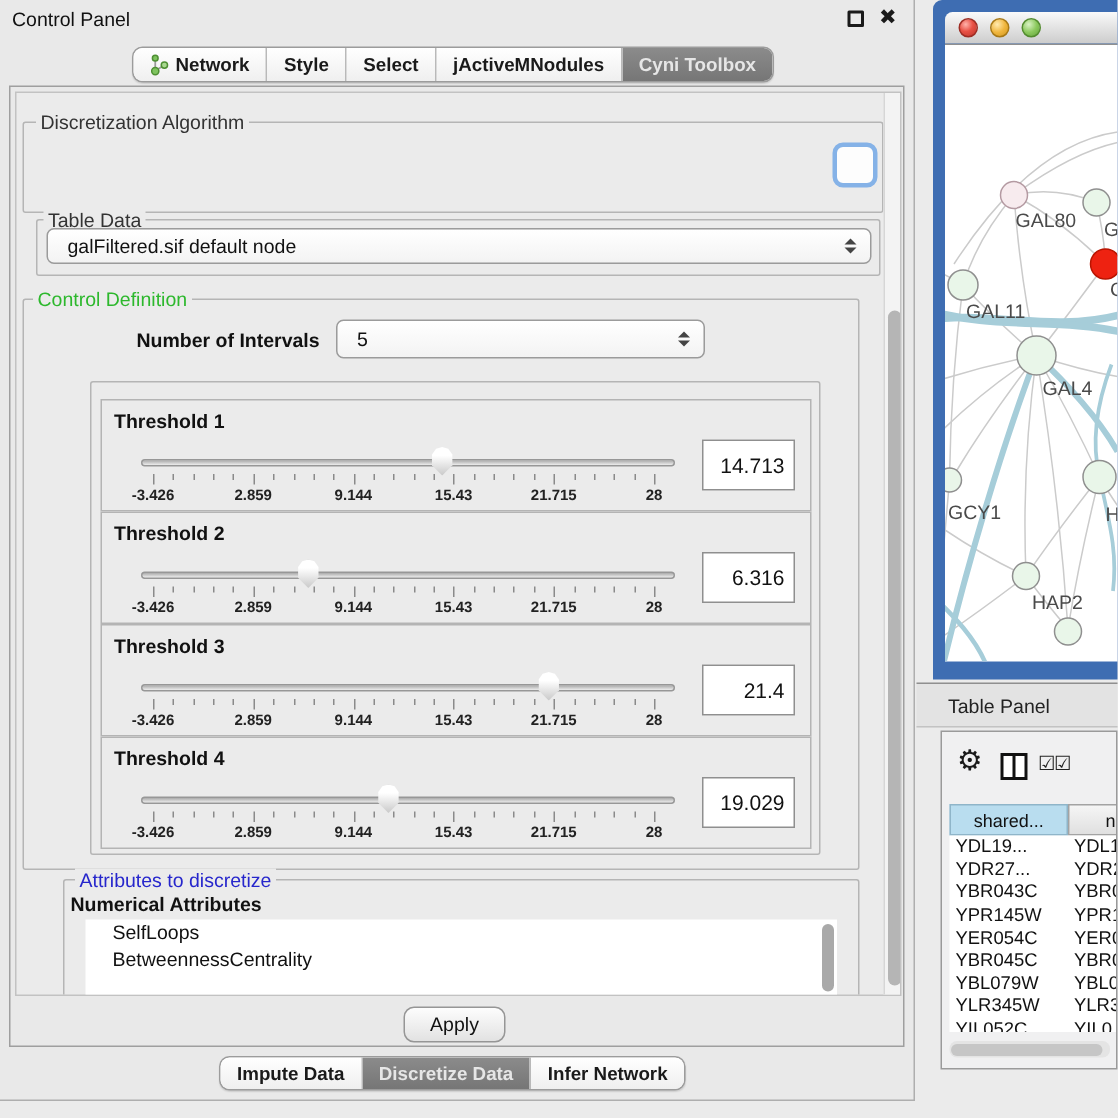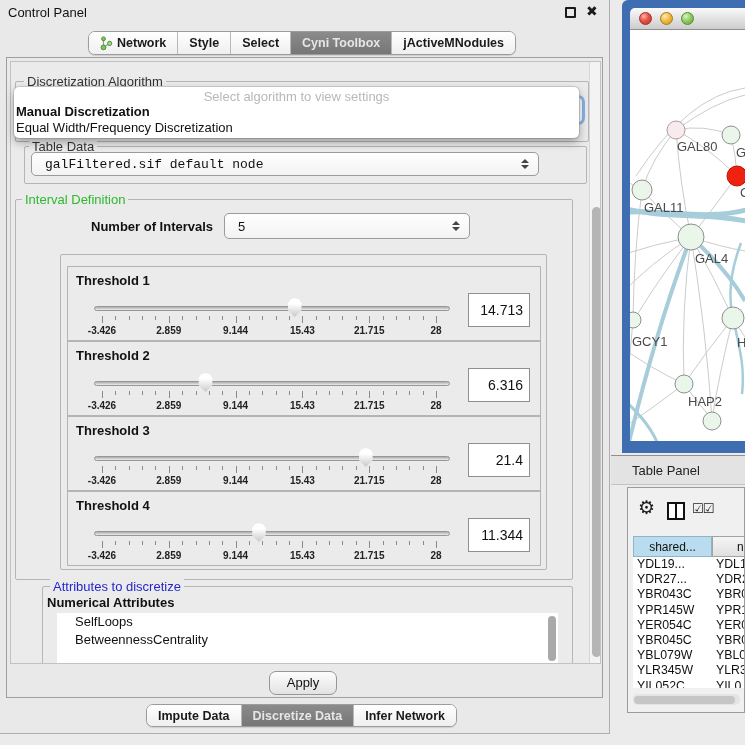--- a/index.html
+++ b/index.html
@@ -141,44 +141,44 @@
           </svg>
         </span>
         <span>Network</span>
       </div>
       <div class="seg">
         <span>Style</span>
       </div>
       <div class="seg">
         <span>Select</span>
       </div>
+      <div class="seg">
+        <span>jActiveMNodules</span>
+      </div>
       <div class="seg active">
         <span>Cyni Toolbox</span>
-      </div>
-      <div class="seg">
-        <span>jActiveMNodules</span>
       </div>
     </div>
 
   <div class="main-box">
     <div class="viewport">
 
       <div class="group" style="left:4px; top:19px; width:574px; height:61px;"></div>
       <span class="group-label lbl-dark" style="left:13px; top:12px;">Discretization Algorithm</span>
       <div class="focus-ring"></div>
 
       <div class="group" style="left:13px; top:84px; width:563px; height:38px;"></div>
       <span class="group-label lbl-dark" style="left:18px; top:77px;">Table Data</span>
-      <div class="combo" style="left:20px; top:90px; width:508px; height:24px;font-family:Liberation Mono, monospace;">
+      <div class="combo" style="left:20px; top:90px; width:550px; height:24px;">
         <span class="val">galFiltered.sif default node</span>
         <span class="spin"></span>
       </div>
 
       <div class="group" style="left:4px; top:137px; width:558px; height:381px;"></div>
-      <span class="group-label lbl-green" style="left:11px; top:130px;">Interval Definition</span>
+      <span class="group-label lbl-green" style="left:11px; top:130px;">Control Definition</span>
 
       <span class="attr-title" style="left:56px; top:157px;margin-left:24px;">Number of Intervals</span>
       <div class="combo" style="left:213px; top:151px; width:246px; height:26px;">
         <span class="val">5</span>
         <span class="spin"></span>
       </div>
 
       <div class="group" id="thPanels" style="left:49px; top:192px; width:487px; height:316px;">
           <div class="th-panel" style="top: 11px;">
     <div class="th-label">Threshold 1</div>
@@ -339,47 +339,40 @@
             </div>
     <div class="tick-labels">
               <div class="tick-lab" style="left: 34px;">-3.426</div>
               <div class="tick-lab" style="left: 100.8px;">2.859</div>
               <div class="tick-lab" style="left: 167.6px;">9.144</div>
               <div class="tick-lab" style="left: 234.4px;">15.43</div>
               <div class="tick-lab" style="left: 301.2px;">21.715</div>
               <div class="tick-lab" style="left: 368px;">28</div>
             </div>
     <div class="thumb" style="left: 182.478px;"></div>
-    <div class="th-value">11.344</div>
+    <div class="th-value">19.029</div>
   </div>
         </div>
 
       <div class="group" style="left:31px; top:524px; width:531px; height:83px;"></div>
       <span class="group-label lbl-blue" style="left:39px; top:517px;">Attributes to discretize</span>
       <span class="attr-title" style="left:36px; top:533px;">Numerical Attributes</span>
       <div class="attr-list" id="attrList">
         <div class="attr-scroll"></div>
       <div class="attr-item">SelfLoops</div>
           <div class="attr-item">BetweennessCentrality</div>
         </div>
 
       <div class="vscroll">
         <div class="vthumb"></div>
       </div>
     </div>
 
     <div class="apply-btn">Apply</div>
 
-    <div class="popup" style="left:7px; top:29px;">
-      <div class="popup-placeholder">Select algorithm to view settings</div>
-      <div id="popupOpts">
-          <div class="popup-opt first" style="top: 17px;">Manual Discretization</div>
-          <div class="popup-opt" style="top: 33px;">Equal Width/Frequency Discretization</div>
-        </div>
-    </div>
   </div>
 
   <div class="segbar bottom-tabs" id="bottomTabs">
       <div class="seg">
         <span>Impute Data</span>
       </div>
       <div class="seg active">
         <span>Discretize Data</span>
       </div>
       <div class="seg">

